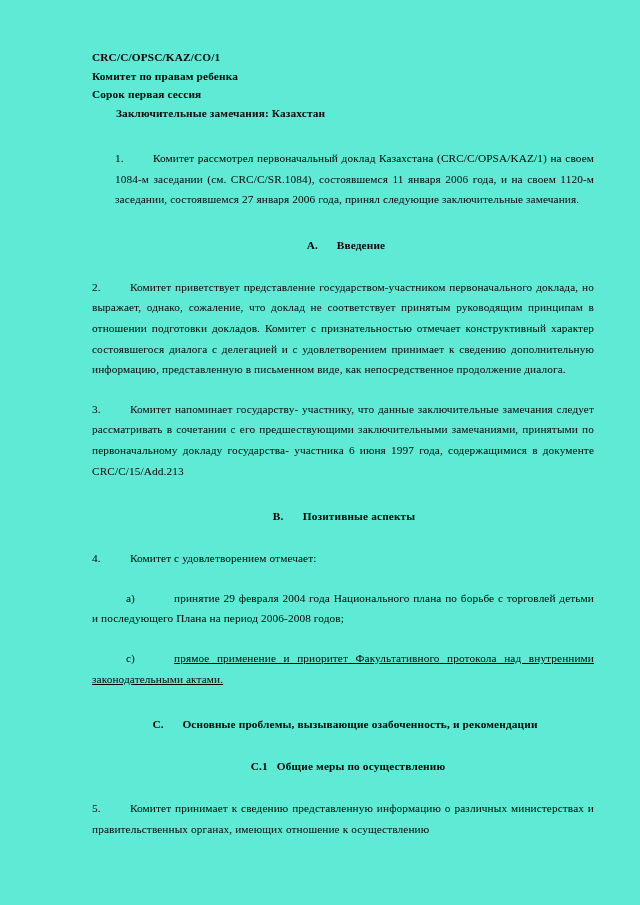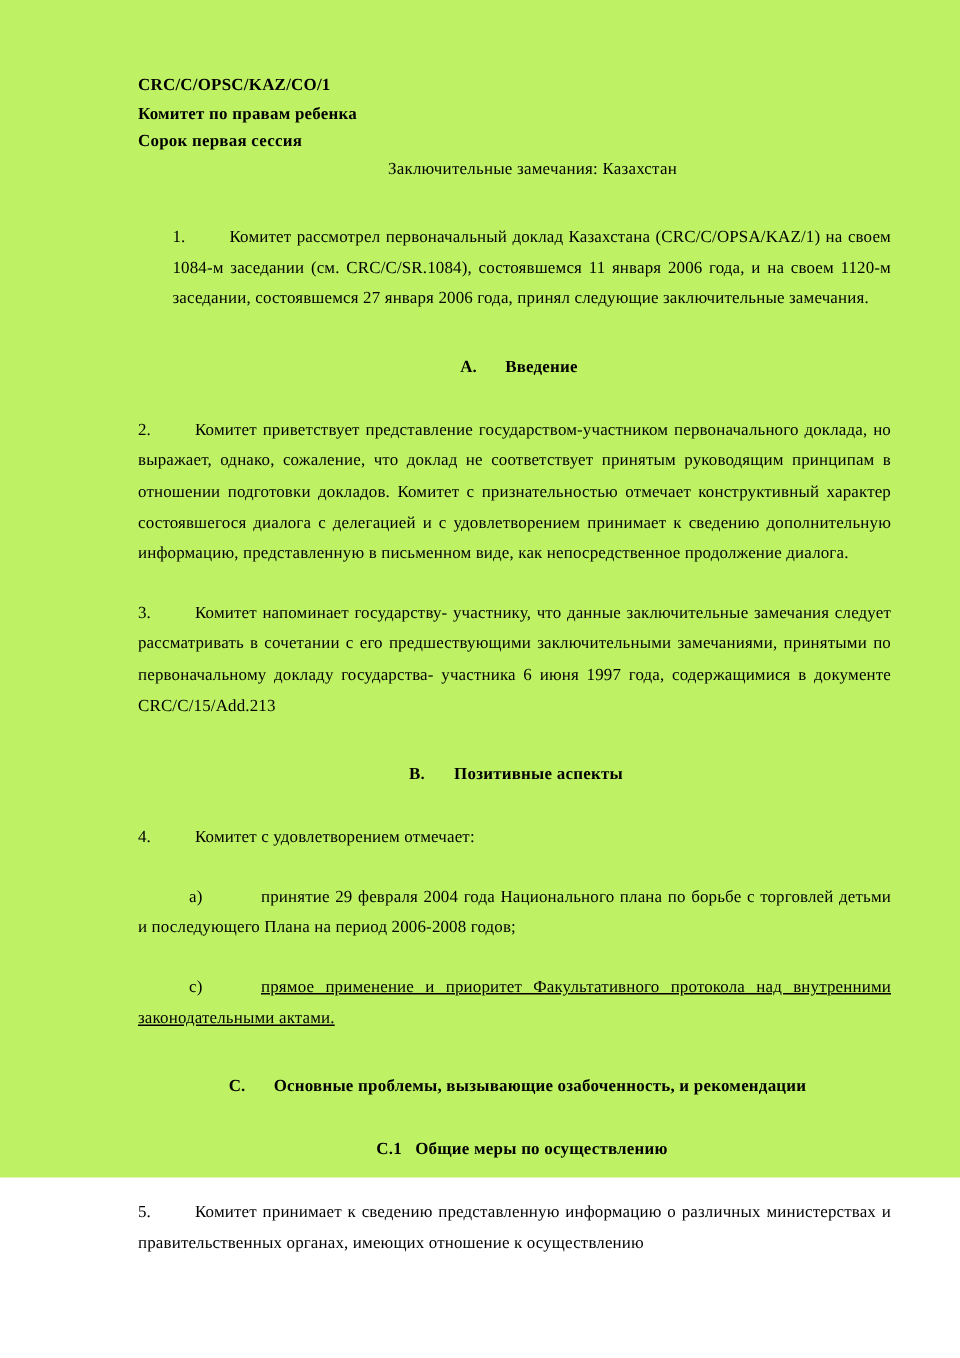--- a/index.html
+++ b/index.html
@@ -12,45 +12,45 @@
     width: 640px;
     height: 905px;
     overflow: hidden;
     font-family: "Liberation Serif", "DejaVu Serif", serif;
     color: #000000;
     -webkit-font-smoothing: antialiased;
   }
   .page {
     position: relative;
     width: 640px;
-    height: 785px;
-    background: #bef264;
+    height: 905px;
+    background: #5eead4;
     box-sizing: border-box;
     padding: 48px 46px 0 92px;
   }
   .doc-body {
     width: 502px;
   }
 
   
   .hdr-line {
     font-weight: bold;
     font-size: 11.3px;
     line-height: 18.5px;
     letter-spacing: 0.15px;
     white-space: nowrap;
   }
 
   
   .doc-title {
-    font-weight: normal;
+    font-weight: bold;
     font-size: 11.3px;
     line-height: 18.5px;
     letter-spacing: 0.15px;
-    text-align: center;
+    text-align: left;
     margin-top: 0px;
     padding-left: 24px;
   }
 
   
   .sec-head {
     font-weight: bold;
     font-size: 11.3px;
     line-height: 16px;
     letter-spacing: 0.15px;

